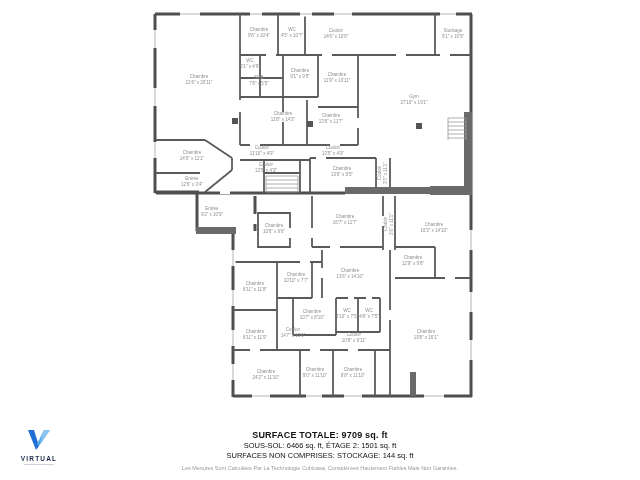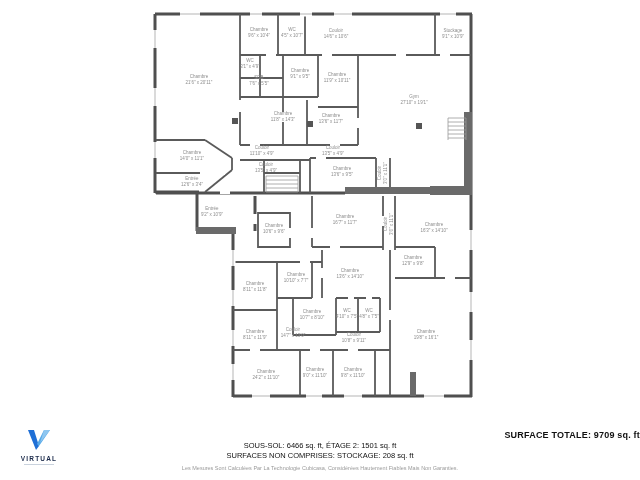--- a/index.html
+++ b/index.html
@@ -14,21 +14,21 @@
     position:absolute;transform:translate(-50%,-50%);
     text-align:center;color:#8d8d8d;font-size:4.5px;line-height:1.25;
     white-space:nowrap;pointer-events:none;
   }
   .room-label .rname{display:block;}
   .room-label .rdims{display:block;}
   .room-label.rot{transform:translate(-50%,-50%) rotate(-90deg);}
   #footer{
     position:absolute;left:0;right:0;top:430px;text-align:center;color:#111;
   }
-  #footer .l1{font-size:9px;font-weight:bold;letter-spacing:.2px;text-align:right;}
+  #footer .l1{font-size:9px;font-weight:bold;letter-spacing:.2px;}
   #footer .l2,#footer .l3{font-size:7.5px;margin-top:1px;}
   #footer .disclaimer{font-size:5.5px;color:#9a9a9a;margin-top:5px;}
   #logo{
     position:absolute;left:16px;top:430px;width:46px;text-align:center;
   }
   #logo .brand{
     font-size:6.5px;font-weight:bold;letter-spacing:1.2px;color:#1b2a4a;margin-top:1px;
   }
   #logo .tagline{height:2px;border-top:1px solid #c9d2dd;width:30px;margin:2px auto 0;}
 </style>
@@ -369,21 +369,21 @@
       </div>
       <div class="room-label" style="left: 353px; top: 373px; color: rgb(141, 141, 141);">
         <span class="rname">Chambre</span>
         <span class="rdims">9'8" x 11'10"</span>
       </div>
     </div>
 
   <div id="footer">
     <div class="l1">SURFACE TOTALE: 9709 sq. ft</div>
     <div class="l2">SOUS-SOL: 6466 sq. ft, ÉTAGE 2: 1501 sq. ft</div>
-    <div class="l3">SURFACES NON COMPRISES: STOCKAGE: 208 sq. ft</div>
+    <div class="l3">SURFACES NON COMPRISES: STOCKAGE: 144 sq. ft</div>
     <div class="disclaimer">Les Mesures Sont Calculées Par La Technologie Cubicasa, Considérées Hautement Fiables Mais Non Garanties.</div>
   </div>
 
   <div id="logo">
     <svg width="26" height="20" viewBox="0 0 26 20">
       <polygon points="2,0 8,0 13,16 10,20" fill="#1f6fd6"></polygon>
       <polygon points="24,0 18,0 11,14 13,16" fill="#55a8e8"></polygon>
       <polygon points="18,0 24,0 14,13" fill="#8ec6f0"></polygon>
     </svg>
     <div class="brand">VIRTUAL</div>

